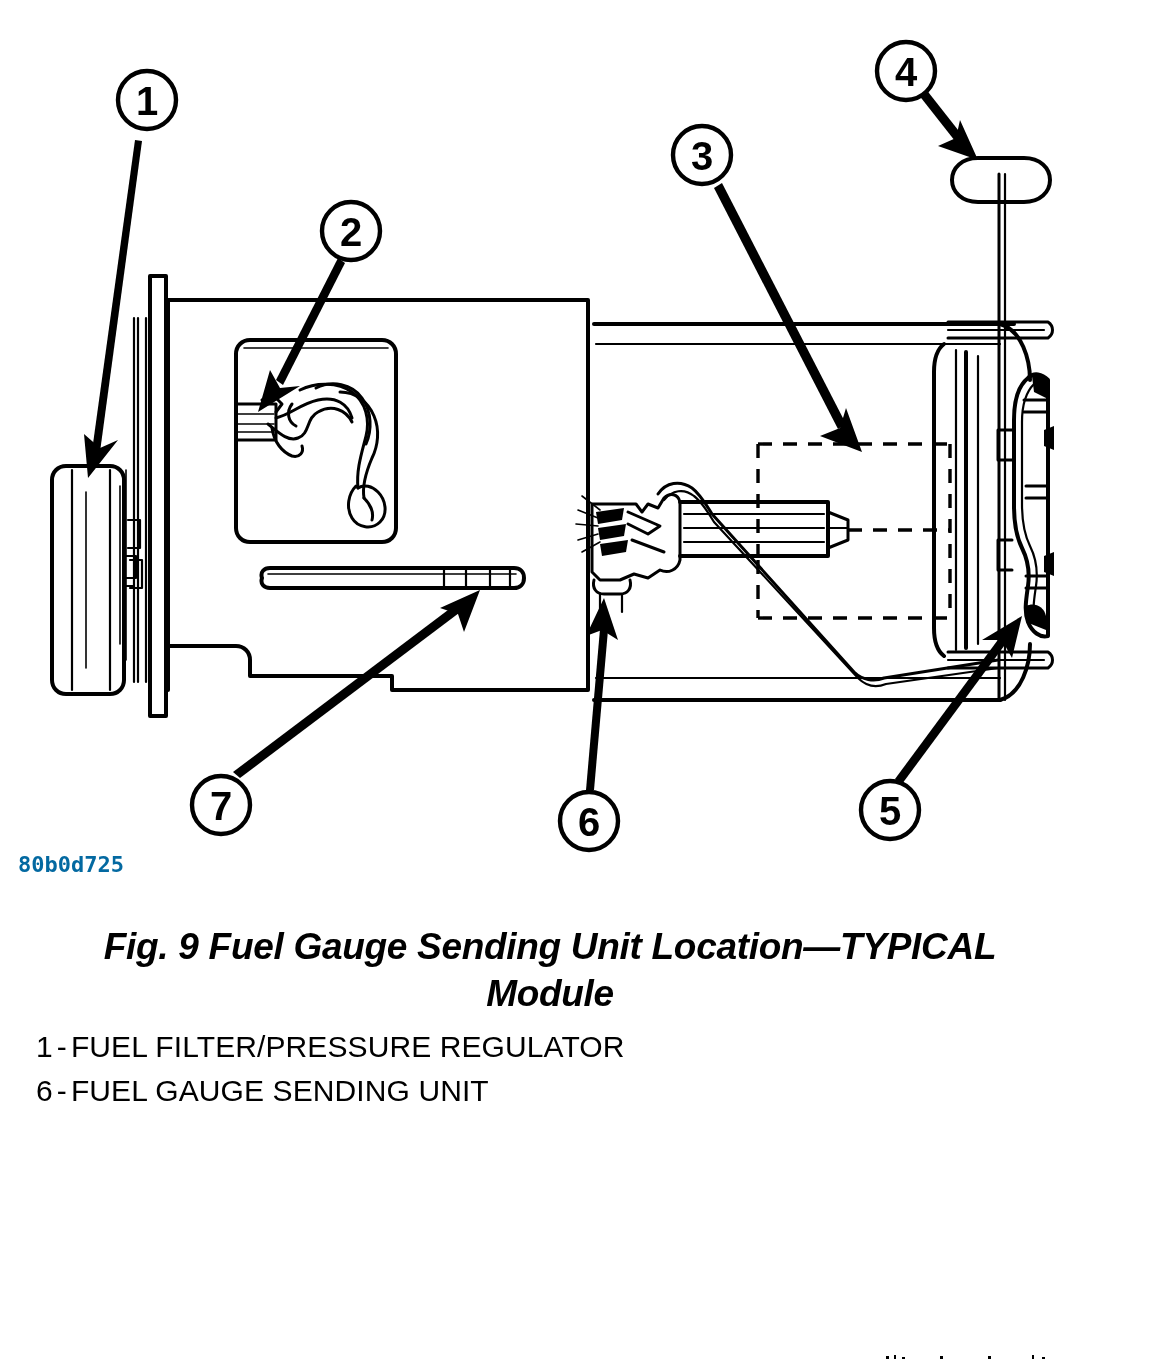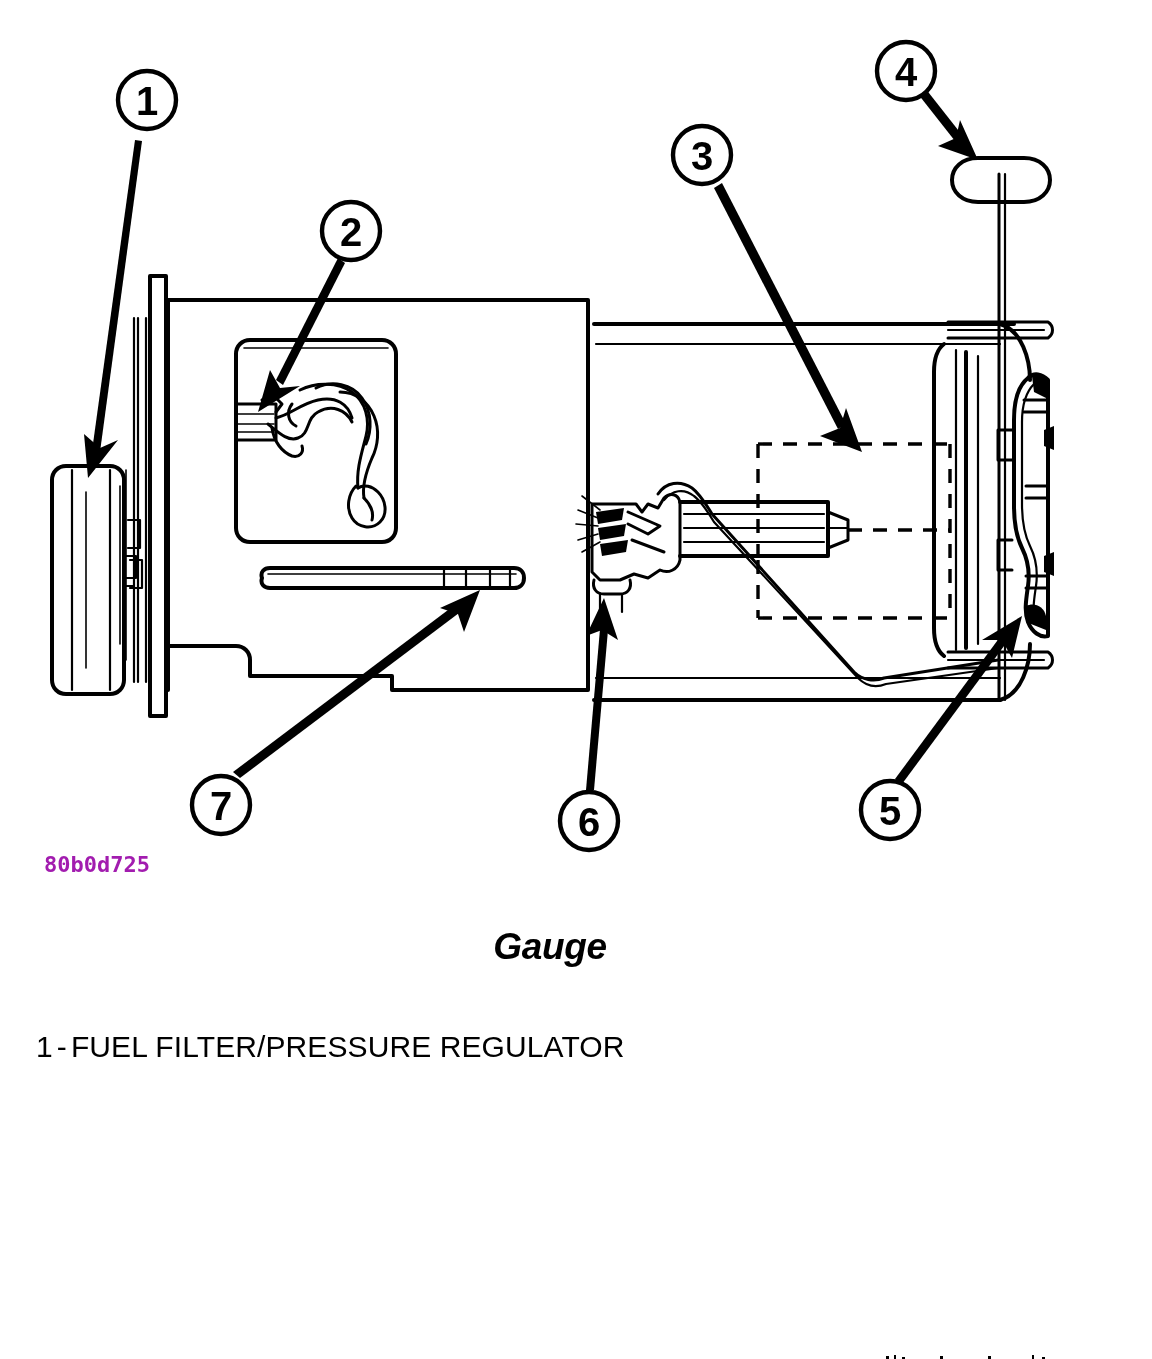--- a/index.html
+++ b/index.html
@@ -28,27 +28,27 @@
     top: 0;
     width: 1152px;
     height: 900px;
   }
   #figure-illustration svg {
     display: block;
   }
   
   #figure-code {
     position: absolute;
-    left: 44px;
+    left: 18px;
     top: 852px;
     font-family: "DejaVu Sans Mono", monospace;
     font-size: 22px;
     font-weight: 700;
     letter-spacing: 0px;
-    color: #a21caf;
+    color: #0369a1;
     white-space: nowrap;
   }
   
   #figure-caption {
     position: absolute;
     left: 0;
     top: 923px;
     width: 1100px;
     text-align: center;
     font-family: "Liberation Sans", sans-serif;
@@ -348,25 +348,27 @@
       <g>
         <circle class="cir" cx="221" cy="805" r="29"></circle>
         <text class="num" x="221" y="806">7</text>
       </g>
     </svg>
   </div>
 
   <div id="figure-code">80b0d725</div>
 
   <div id="figure-caption">
-    <div>Gauge</div>
+    <div>Fig. 9 Fuel Gauge Sending Unit Location—TYPICAL</div>
+    <div>Module</div>
   </div>
 
   <div id="legend-list">
       <div class="legend-item"><span class="legend-num">1</span><span class="legend-sep">-</span><span class="legend-label">FUEL FILTER/PRESSURE REGULATOR</span></div>
+      <div class="legend-item"><span class="legend-num">6</span><span class="legend-sep">-</span><span class="legend-label">FUEL GAUGE SENDING UNIT</span></div>
     </div>
 
   <div id="scan-artifacts">
     <svg width="230" height="8" viewBox="0 0 230 8" xmlns="http://www.w3.org/2000/svg">
       <g fill="#000">
         <rect x="6" y="2" width="3" height="4"></rect>
         <rect x="14" y="1" width="2" height="5"></rect>
         <rect x="22" y="3" width="3" height="4"></rect>
         <rect x="60" y="2" width="3" height="5"></rect>
         <rect x="108" y="2" width="3" height="5"></rect>

